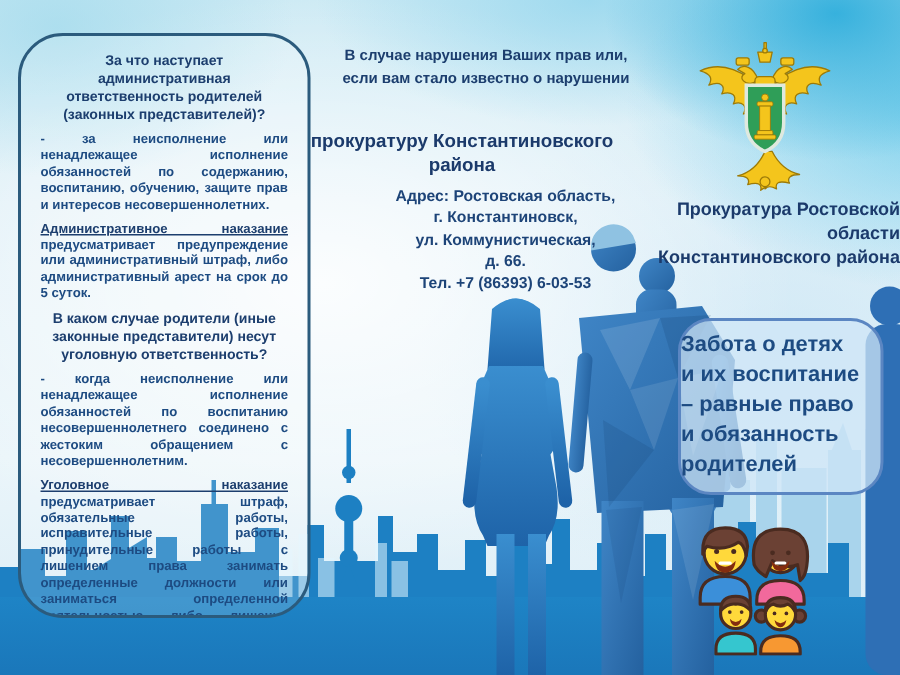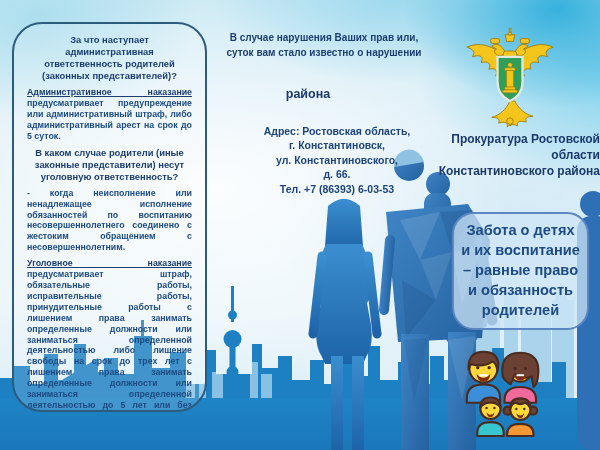--- a/index.html
+++ b/index.html
@@ -36,21 +36,21 @@
   .mid-addr{left:206px;top:124px;width:204px;font-size:10.5px;line-height:1.38;color:#1d4478;margin-left:29px;}
 
   
   .emblem{position:absolute;left:462px;top:24px;width:96px;height:104px;}
   .right-title{position:absolute;left:425px;top:131px;width:175px;text-align:right;
     font-weight:bold;color:#1b3a6b;font-size:12px;line-height:1.35;}
   .right-title div{white-space:nowrap;}
   .slogan-box{
     position:absolute;left:452px;top:212px;width:137px;height:118px;box-sizing:border-box;
     border:2px solid #5b86c2;border-radius:22px;background:rgba(206,229,247,.74);
-    text-align:center;font-weight:bold;color:#1d4b82;font-size:14.6px;line-height:1.37;padding-top:7px;
+    font-weight:bold;color:#1d4b82;font-size:14.6px;line-height:1.37;padding-top:7px;
   }
   .slogan-box div{white-space:nowrap;}
   .family{position:absolute;left:457px;top:344px;width:88px;height:93px;}
 </style>
 </head>
 <body>
 
 <div class="page">
 
   <svg class="bg-svg" viewBox="0 0 600 450">
@@ -143,37 +143,39 @@
     </g>
 
     <g fill="#2e6fb5">
       <circle cx="593" cy="204" r="13"></circle>
       <rect x="577" y="216" width="34" height="234" rx="14"></rect>
     </g>
   </svg>
 
   <div class="panel">
     <p class="q">За что наступает административная ответственность родителей (законных представителей)?</p>
+    <p class="p">- за неисполнение или ненадлежащее исполнение обязанностей по содержанию, воспитанию, обучению, защите прав и интересов несовершеннолетних.</p>
     <p class="p"><span class="lead">Административное наказание</span><span> предусматривает предупреждение или административный штраф, либо административный арест на срок до 5 суток.</span></p>
     <p class="q">В каком случае родители (иные законные представители) несут уголовную ответственность?</p>
     <p class="p">- когда неисполнение или ненадлежащее исполнение обязанностей по воспитанию несовершеннолетнего соединено с жестоким обращением с несовершеннолетним.</p>
     <p class="p"><span class="lead">Уголовное наказание</span><span> предусматривает штраф, обязательные работы, исправительные работы, принудительные работы с лишением права занимать определенные должности или заниматься определенной деятельностью либо лишение свободы на срок до трех лет с лишением права занимать определенные должности или заниматься определенной деятельностью до 5 лет или без такого.</span></p>
   </div>
 
   <div class="mid mid-intro">
     <div>В случае нарушения Ваших прав или,</div>
-    <div>суток вам стало известно о нарушении</div>
+    <div>если вам стало известно о нарушении</div>
   </div>
   <div class="mid mid-org">
+    <div>прокуратуру Константиновского</div>
     <div>района</div>
   </div>
   <div class="mid mid-addr">
     <div>Адрес: Ростовская область,</div>
     <div>г. Константиновск,</div>
-    <div>ул. Константиновского,</div>
+    <div>ул. Коммунистическая,</div>
     <div>д. 66.</div>
     <div>Тел. +7 (86393) 6-03-53</div>
   </div>
 
   <svg class="emblem" viewBox="0 0 100 104">
     <g fill="#f4c51c" stroke="#9c7a08" stroke-width="0.9" stroke-linejoin="round">
 
       <path id="wingL" d="M47 36 C37 22 20 15 5 22 C12 24 14 27 11 32 C19 29 23 32 20 38 C27 36 31 39 28 45 C34 43 38 46 35 52 C40 50 44 53 42 59 C45 57 47 59 46 63 L48 66 Z"></path>
       <path d="M53 36 C63 22 80 15 95 22 C88 24 86 27 89 32 C81 29 77 32 80 38 C73 36 69 39 72 45 C66 43 62 46 65 52 C60 50 56 53 58 59 C55 57 53 59 54 63 L52 66 Z"></path>
 

